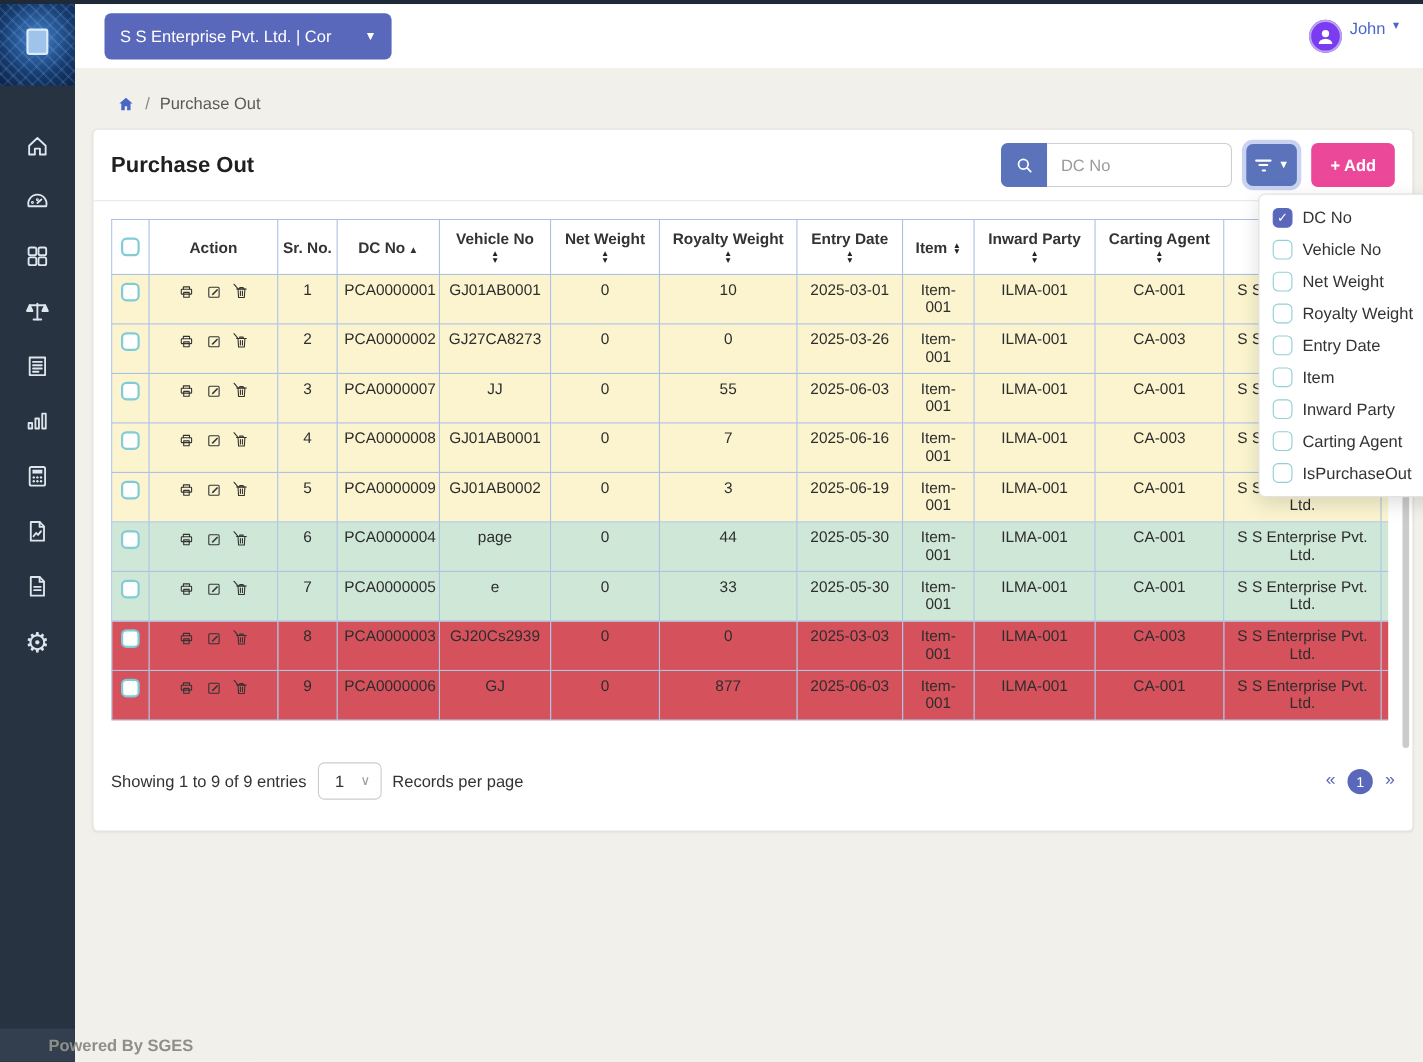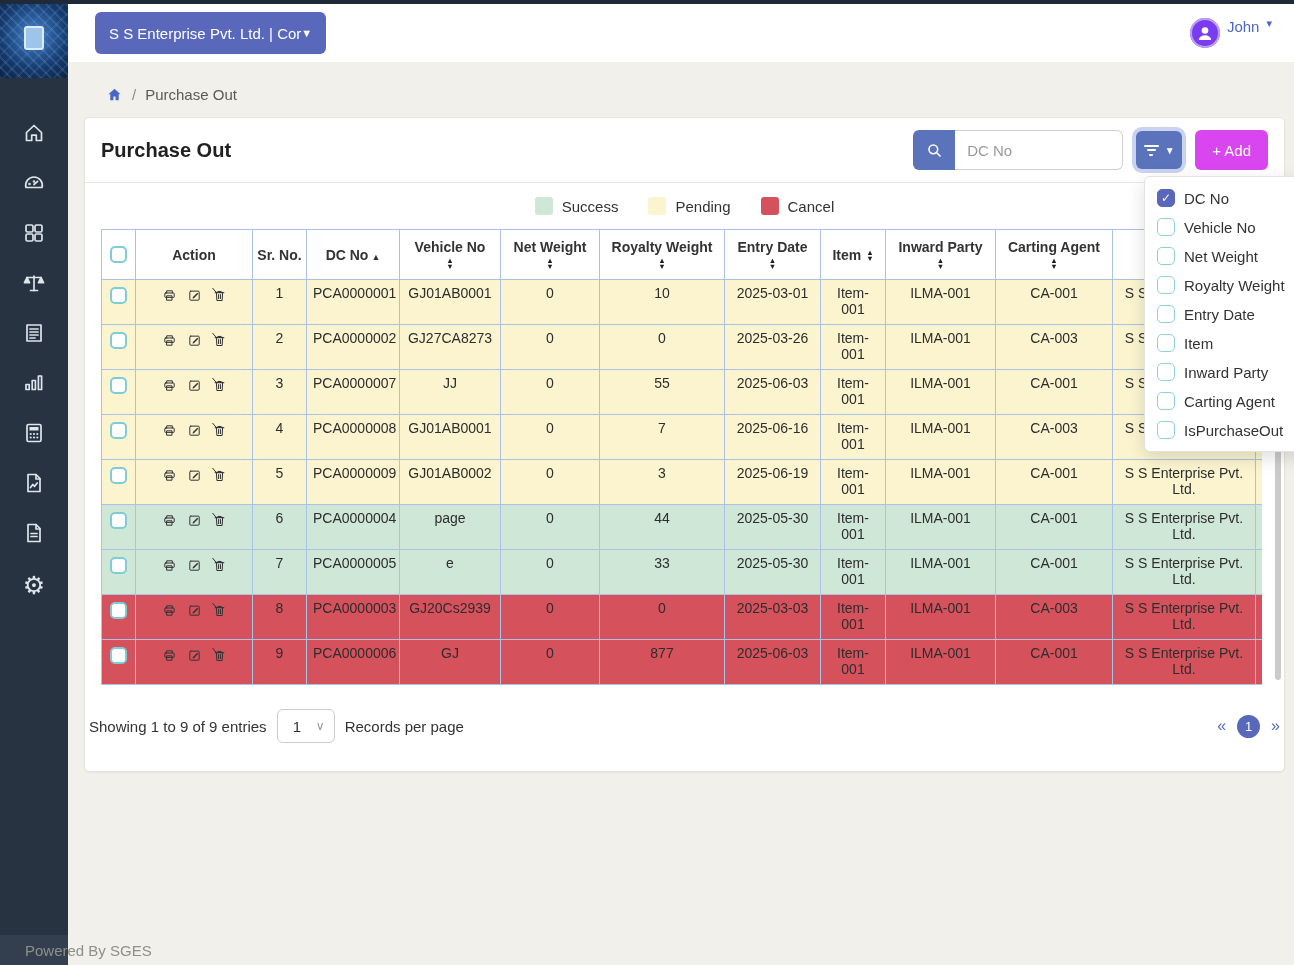--- a/index.html
+++ b/index.html
@@ -19,21 +19,21 @@
   .nav{display:flex;flex-direction:column;align-items:center;margin-top:44px;gap:24px;}
   .nav-item{width:26px;height:26px;color:#dde5ed;display:flex;align-items:center;justify-content:center;cursor:pointer;}
   .nav-item svg{width:24px;height:24px;stroke:currentColor;fill:none;stroke-width:1.7;stroke-linecap:round;stroke-linejoin:round;}
   .gear-glyph{font-size:25px;line-height:25px;color:#dde5ed;}
   .sb-footer{position:absolute;bottom:0;left:0;width:68px;height:30px;background:#333f4e;}
   
   .main{margin-left:68px;}
   .topbar{height:58px;margin-top:4px;background:#fff;display:flex;align-items:center;
     justify-content:space-between;padding:0 22px 0 27px;}
   .company-btn{background:#5968ba;color:#fff;border:none;border-radius:6px;font-size:15px;
-    font-family:inherit;padding:0 14px;height:42px;display:flex;align-items:center;cursor:pointer;}
+    font-family:inherit;padding:0 14px;height:42px;display:flex;align-items:center;gap:30px;cursor:pointer;}
   .caret{font-size:11px;line-height:1;}
   .user{display:flex;align-items:flex-start;gap:7px;color:#4a67c8;font-size:15px;cursor:pointer;}
   .avatar{width:30px;height:30px;border-radius:50%;background:#7b3bf0;display:flex;align-items:center;
     justify-content:center;box-shadow:0 0 0 2px #b9a3ef inset;}
   
   .content{background:#f1f0ea;min-height:903px;position:relative;}
   .breadcrumb{padding:24px 0 14px 38px;display:flex;align-items:center;gap:9px;font-size:15px;color:#5a5a5a;}
   .crumb-sep{color:#8a8a8a;}
   .card{background:#fff;margin:0 9px 0 16px;border:1px solid #e5e4de;border-radius:5px;position:relative;
     box-shadow:0 1px 2px rgba(0,0,0,.05);padding-bottom:4px;}
@@ -46,64 +46,64 @@
     display:flex;align-items:center;justify-content:center;cursor:pointer;}
   .search-input{width:168px;height:40px;border:1px solid #cfcfcf;border-radius:0 6px 6px 0;border-left:none;
     padding:0 12px;font-size:15px;color:#333;font-family:inherit;outline:none;}
   .search-input::placeholder{color:#9a9a9a;}
   .filter-btn{height:38px;width:46px;background:#5a73bb;border:none;border-radius:6px;
     box-shadow:0 0 0 4px #c9d2f1;display:flex;align-items:center;justify-content:center;gap:6px;cursor:pointer;}
   .funnel{display:flex;flex-direction:column;align-items:center;gap:2.5px;}
   .funnel i{display:block;height:2px;background:#fff;border-radius:1px;}
   .funnel i:nth-child(1){width:15px;}.funnel i:nth-child(2){width:9px;}.funnel i:nth-child(3){width:4px;}
   .filter-caret{color:#fff;font-size:10px;}
-  .add-btn{height:40px;background:#d946ef;color:#fff;border:none;border-radius:6px;font-size:15px;
-    font-family:inherit;padding:0 17px;cursor:pointer;}
+  .add-btn{height:40px;background:#ec4899;color:#fff;border:none;border-radius:6px;font-size:15px;
+    font-family:inherit;padding:0 17px;cursor:pointer;font-weight:bold;}
   
   .legend{display:flex;justify-content:center;gap:30px;padding:14px 0 12px;font-size:15px;color:#333;}
   .lg-item{display:flex;align-items:center;gap:9px;}
   .sw{width:18px;height:18px;border-radius:3px;display:inline-block;}
   
-  .table-wrap{margin:2px 16px;width:1161px;overflow:hidden;}
+  .table-wrap{margin:16px 16px;width:1161px;overflow:hidden;}
   table{border-collapse:collapse;table-layout:fixed;width:1194px;font-size:14px;color:#2d2d2d;}
   th,td{border:1px solid #aac2e4;text-align:center;padding:5px 6px;}
   th{height:50px;vertical-align:middle;font-weight:bold;color:#333;background:#fff;padding:4px 3px;}
   td{height:45px;vertical-align:top;}
   tr.pending td{background:#fbf4cf;}
   tr.success td{background:#cfe7d7;}
   tr.cancel td{background:#d5525c;}
   .cb{width:17px;height:17px;border:2px solid #7fccd6;border-radius:5px;background:#fff;
     display:inline-block;margin-top:2px;cursor:pointer;}
   .act-icons{display:flex;justify-content:center;gap:10px;padding-top:3px;}
   .act-icons .ic{cursor:pointer;color:#333;}
   .act-icons svg{width:15px;height:15px;stroke:currentColor;fill:none;stroke-width:1.6;stroke-linecap:round;stroke-linejoin:round;}
   .sort2{display:flex;flex-direction:column;align-items:center;font-size:7.5px;line-height:6px;color:#222;margin-top:3px;}
   .sort2.inline{display:inline-flex;vertical-align:middle;margin-left:5px;margin-top:0;}
   .asc{font-size:9px;margin-left:3px;}
   .hlabel{display:inline-block;}
   
-  .card-footer{display:flex;align-items:center;padding:22px 4px 24px;font-size:15px;color:#333;gap:10px;}
+  .card-footer{display:flex;align-items:center;padding:22px 16px 24px;font-size:15px;color:#333;gap:10px;}
   .rselect{width:58px;height:34px;border:1px solid #ccc;border-radius:6px;display:flex;align-items:center;
     justify-content:space-between;padding:0 9px 0 15px;cursor:pointer;background:#fff;}
   .rsel-caret{color:#999;font-size:12px;}
   .pag{margin-left:auto;display:flex;align-items:center;gap:11px;color:#5968ba;font-size:16px;}
   .pag .arrow{cursor:pointer;}
   .page-circle{width:23px;height:23px;border-radius:50%;background:#5968ba;color:#fff;display:flex;
     align-items:center;justify-content:center;font-size:13px;cursor:pointer;}
   .vscroll{position:absolute;top:107px;right:3px;width:6px;height:455px;background:#cbcbcb;border-radius:3px;cursor:pointer;}
   
   .filter-menu{position:absolute;left:1144px;top:176px;width:170px;background:#fff;border:1px solid #e2e2e2;
     border-radius:6px;box-shadow:0 6px 18px rgba(0,0,0,.13);padding:12px 0 12px 12px;
     display:flex;flex-direction:column;gap:11px;z-index:40;}
   .fm-item{display:flex;align-items:center;gap:9px;font-size:15px;color:#333;cursor:pointer;}
   .fcb{width:18px;height:18px;border:1.5px solid #8fd0d8;border-radius:5px;background:#fff;display:flex;
     align-items:center;justify-content:center;font-size:12px;color:#fff;flex:none;}
   .fcb.on{background:#5968ba;border-color:#5968ba;}
   
-  .page-footer-text{position:fixed;left:25px;bottom:6px;font-weight:normal;color:#8f8f8a;font-size:15px;z-index:70;}
+  .page-footer-text{position:fixed;left:44px;bottom:6px;font-weight:bold;color:#8f8f8a;font-size:15px;z-index:70;}
 </style>
 </head>
 <body>
 
 <div class="topstrip"></div>
 
 <aside class="sidebar">
   <div class="logo">
       <span class="logo-core"></span>
     </div>
@@ -231,34 +231,20 @@
                 <i></i>
                 <i></i>
                 <i></i>
               </span>
             <span class="filter-caret">▼</span>
           </button>
           <button class="add-btn">+ Add</button>
         </div>
       </div>
 
-      <div class="legend" id="legend">
-          <span class="lg-item">
-    <span class="sw" style="background:#cfe7d7"></span>
-    <span>Success</span>
-          </span>
-          <span class="lg-item">
-    <span class="sw" style="background:#fbf4cf"></span>
-    <span>Pending</span>
-          </span>
-          <span class="lg-item">
-    <span class="sw" style="background:#d5525c"></span>
-    <span>Cancel</span>
-          </span>
-        </div>
 
       <div class="table-wrap">
         <table>
           <colgroup id="cols">
               <col style="width:34px">
               <col style="width:117px">
               <col style="width:54px">
               <col style="width:93px">
               <col style="width:101px">
               <col style="width:99px">

